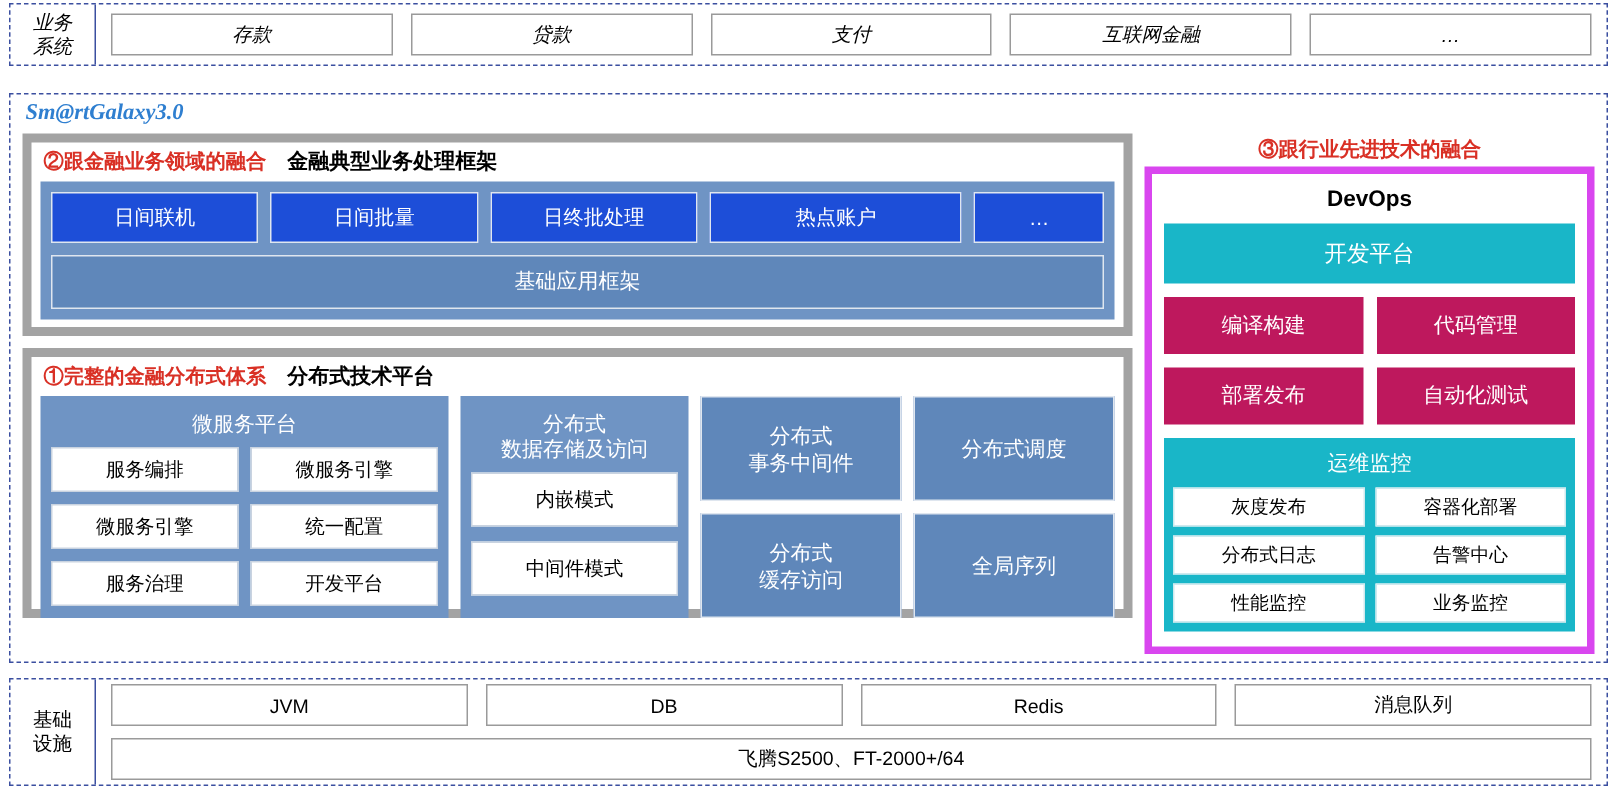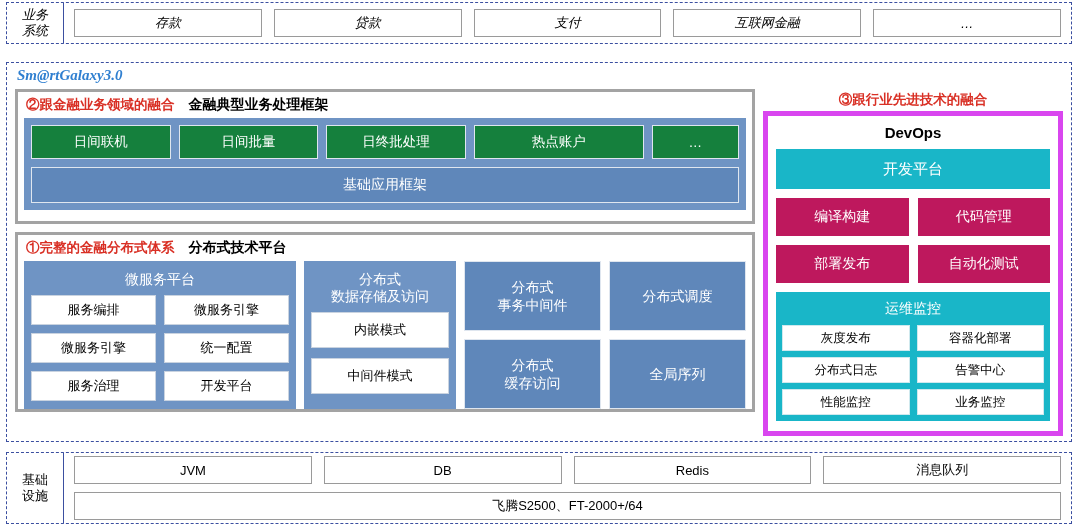--- a/index.html
+++ b/index.html
@@ -89,21 +89,21 @@
   }
 
   
   .left-col {
     position: absolute;
     left: 8px;
     top: 26px;
     width: 740px;
   }
   .redbox {
-    border: 3px solid #a3a3a3;
+    border: 6px solid #a3a3a3;
     box-sizing: border-box;
     background: #fff;
     position: relative;
   }
   .redbox-title {
     font-size: 13.5px;
     font-weight: bold;
     color: #d93025;
     padding: 4px 0 2px 8px;
     display: inline-block;
@@ -125,21 +125,21 @@
     background: #6f94c4;
     margin: 4px 6px 6px 6px;
     padding: 7px;
     box-sizing: border-box;
   }
   .row {
     display: flex;
     gap: 8px;
   }
   .blue-cell {
-    background: #15803d;
+    background: #1d4ed8;
     border: 1px solid #dfe6ef;
     color: #fff;
     font-size: 13.5px;
     display: flex;
     align-items: center;
     justify-content: center;
     height: 32px;
     flex: 1;
   }
   .blue-cell.wide2 { flex: 1.22; }

